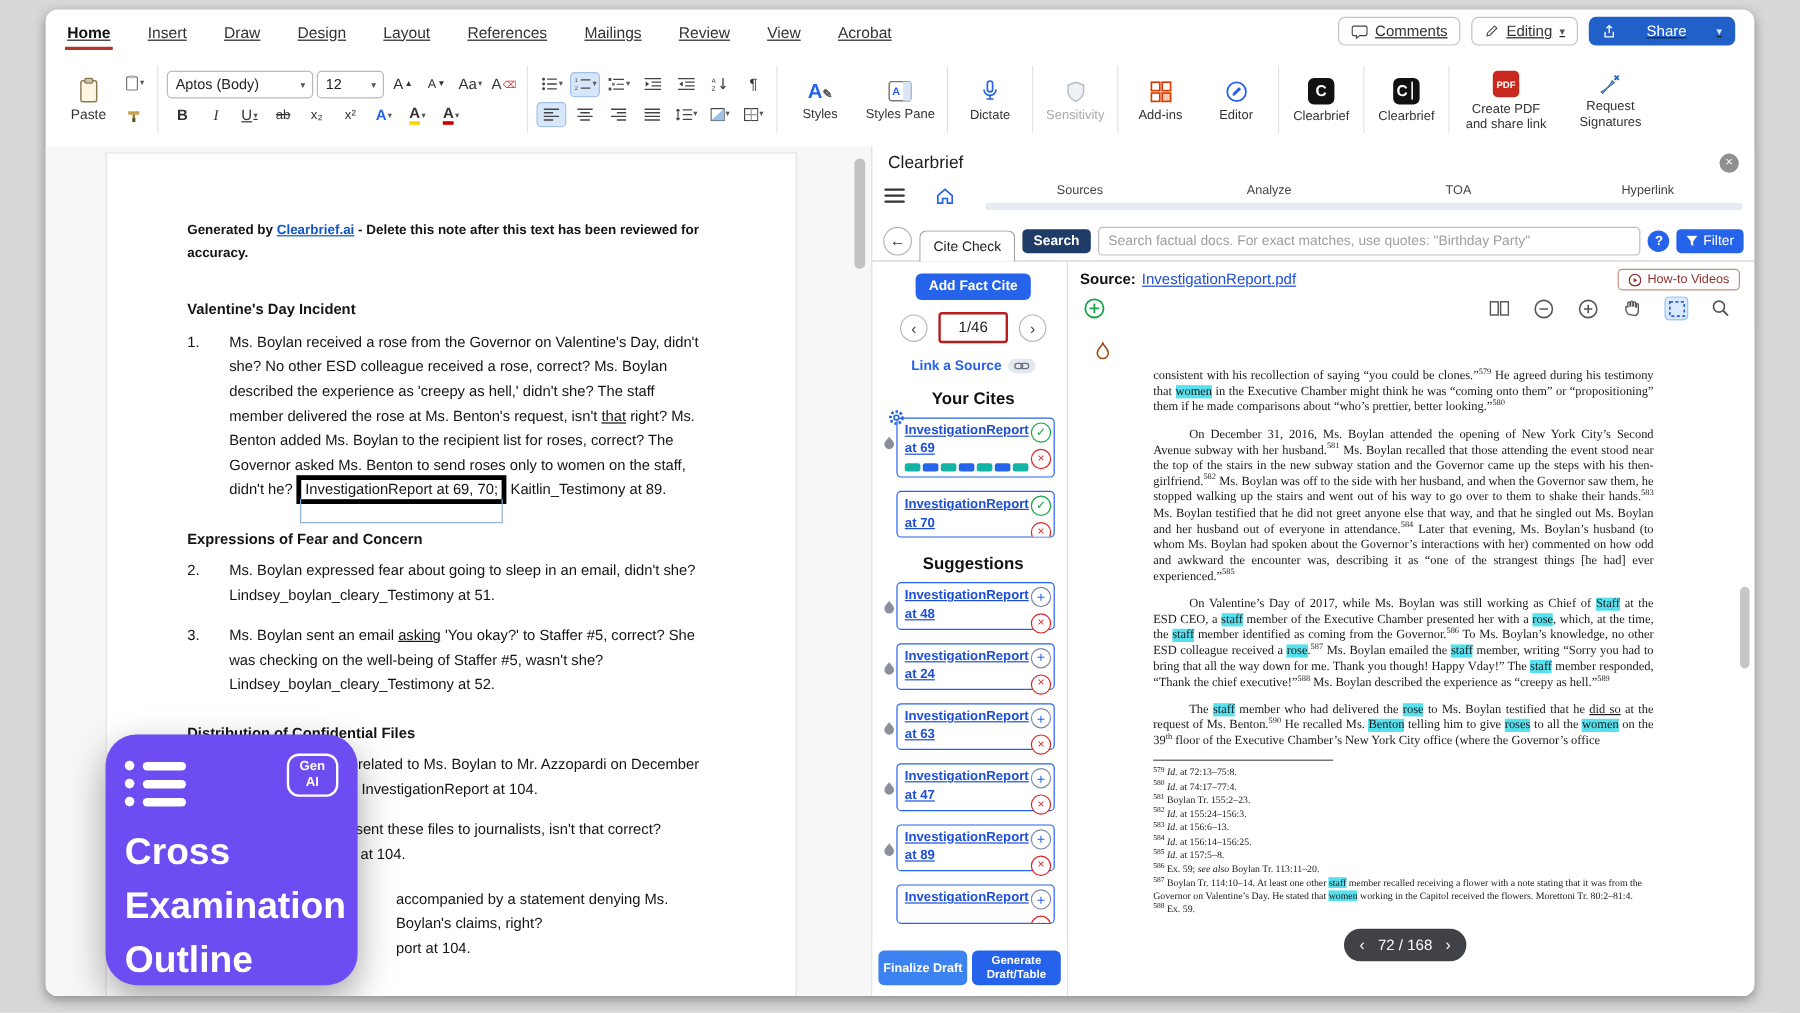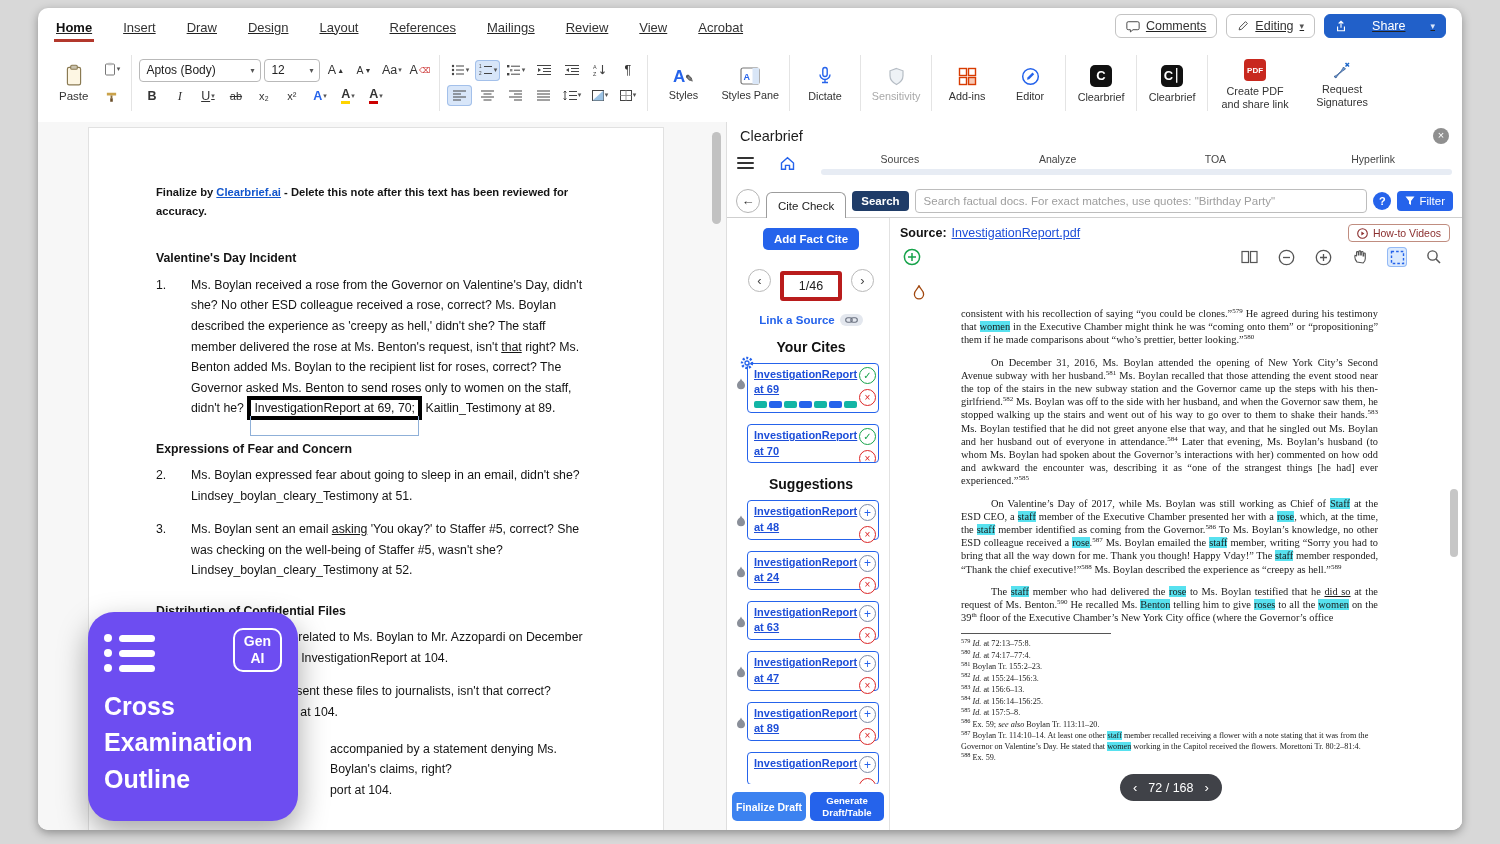--- a/index.html
+++ b/index.html
@@ -58,22 +58,22 @@
   .frag-first{margin-top:16px;}
   .vscroll{position:absolute;right:4px;top:6px;bottom:10px;width:10px;}
   .vthumb{position:absolute;top:4px;width:9px;height:92px;border-radius:5px;background:#c2c2c2;}
 
   
   .genai{position:absolute;left:50px;top:604px;width:210px;height:209px;border-radius:26px;background:#6d4df1;z-index:9;box-shadow:0 12px 30px rgba(0,0,0,.35);padding:18px 16px;box-sizing:border-box;color:#fff;}
   .genai-list{display:flex;flex-direction:column;gap:7px;margin-top:4px;}
   .genai-list .r{display:flex;align-items:center;gap:7px;}
   .genai-list .d{width:8px;height:8px;border-radius:50%;background:#fff;}
   .genai-list .b{width:36px;height:7px;border-radius:3.5px;background:#fff;}
-  .genai-logo{position:absolute;right:16px;top:16px;border:2.5px solid #fff;border-radius:10px;padding:3px 9px;text-align:center;font-weight:bold;font-size:14px;line-height:1.2;}
-  .genai-title{margin-top:16px;font-size:25px;font-weight:bold;line-height:1.45;}
+  .genai-logo{position:absolute;right:16px;top:16px;border:2.5px solid #fff;border-radius:10px;padding:3px 9px;text-align:center;font-weight:bold;font-size:11px;line-height:1.2;}
+  .genai-title{margin-top:16px;font-size:31px;font-weight:bold;line-height:1.45;}
 
   
   .cb{flex:1;border-left:1px solid #dedede;display:flex;flex-direction:column;background:#fff;min-width:0;position:relative;}
   .cb-header{height:27px;display:flex;align-items:center;padding:0 13px;font-size:14.5px;font-weight:500;color:#1c1c1c;flex:none;}
   .cb-close{margin-left:auto;width:16px;height:16px;border-radius:50%;background:#8f8f8f;color:#fff;font-size:11px;display:flex;align-items:center;justify-content:center;line-height:1;}
   .cb-nav{height:33px;display:flex;align-items:flex-start;padding:2px 10px 0 10px;gap:25px;flex:none;}
   .burger{width:17px;padding-top:6px;display:flex;flex-direction:column;gap:3px;}
   .burger i{height:2px;background:#333;border-radius:1px;display:block;}
   .stepper{flex:1;position:relative;height:100%;}
   .step-labels{display:flex;font-size:10.5px;color:#444;}
@@ -86,21 +86,21 @@
   .search-btn{background:#1f3c68;color:#fff;font-size:11.5px;font-weight:bold;padding:4px 9px;border-radius:4px;flex:none;}
   .search-input{flex:1;height:22px;border:1px solid #bdbdbd;border-radius:4px;font-size:11.5px;padding:0 8px;color:#333;min-width:0;font-family:"Liberation Sans",sans-serif;}
   .search-input::placeholder{color:#9e9e9e;}
   .help-btn{width:18px;height:18px;border-radius:50%;background:#2563eb;color:#fff;font-size:11px;font-weight:bold;display:flex;align-items:center;justify-content:center;flex:none;}
   .filter-btn{background:#2563eb;color:#fff;font-size:11.5px;padding:4px 8px;border-radius:4px;display:flex;align-items:center;gap:4px;flex:none;}
   .cb-body{flex:1;display:flex;min-height:0;}
   .cites-col{width:163px;border-right:1px solid #e2e2e2;position:relative;padding:4px 6px 0 12px;box-sizing:border-box;overflow:hidden;flex:none;}
   .add-cite-btn{display:block;margin:6px auto 0;background:#2563eb;color:#fff;font-size:11.5px;font-weight:bold;padding:5px 11px;border-radius:5px;width:max-content;border:none;}
   .pager{display:flex;align-items:center;justify-content:center;gap:9px;margin-top:10px;}
   .pager-arrow{width:21px;height:21px;border-radius:50%;border:1px solid #b9b9b9;display:flex;align-items:center;justify-content:center;font-size:13px;color:#444;background:#fff;}
-  .pager-box{width:54px;height:22px;border:4px solid #b91c1c;border-radius:3px;display:flex;align-items:center;justify-content:center;font-size:12.5px;background:#fff;margin-top:11px;}
+  .pager-box{width:54px;height:22px;border:2px solid #b91c1c;border-radius:3px;display:flex;align-items:center;justify-content:center;font-size:12.5px;background:#fff;}
   .link-source{color:#2563eb;font-weight:bold;font-size:11.5px;margin-top:13px;display:flex;align-items:center;justify-content:center;gap:5px;}
   .chain-oval{background:#e3e7ee;border-radius:9px;padding:2px 5px;display:flex;align-items:center;}
   .col-h{font-size:14px;font-weight:bold;text-align:center;margin:13px 0 8px;color:#111;}
   .cite-card{position:relative;border:1.5px solid #2563eb;border-radius:4px;background:#fff;margin:4px 4px 11px 8px;padding:3px 21px 4px 6px;}
   .cite-card.partial{overflow:hidden;}
   .cite-link{color:#1d4ed8;text-decoration:underline;font-size:11px;font-weight:bold;line-height:1.38;display:block;}
   .card-icons{position:absolute;right:2px;top:3px;display:flex;flex-direction:column;gap:5px;}
   .cicon{width:15px;height:15px;border-radius:50%;display:flex;align-items:center;justify-content:center;font-size:10px;background:#fff;line-height:1;}
   .ok-i{border:1.5px solid #16a34a;color:#16a34a;}
   .no-i{border:1.5px solid #dc2626;color:#dc2626;}
@@ -406,21 +406,21 @@
         </svg>
       <span>Request Signatures</span>
     </span>
   </div>
 
   <div class="content">
 
     <div class="doc-area">
       <div class="page">
         <div class="doc-body">
-            <div class="doc-note"><span class="bld">Finalize by </span><span class="bld dlink">Clearbrief.ai</span><span class="bld"> - Delete this note after this text has been reviewed for accuracy.</span></div>
+            <div class="doc-note"><span class="bld">Generated by </span><span class="bld dlink">Clearbrief.ai</span><span class="bld"> - Delete this note after this text has been reviewed for accuracy.</span></div>
             <div class="doc-h">Valentine's Day Incident</div>
             <div class="doc-item">
               <span class="doc-num">1.</span>
               <span class="doc-text"><span>Ms. Boylan received a rose from the Governor on Valentine's Day, didn't she? No other ESD colleague received a rose, correct? Ms. Boylan described the experience as 'creepy as hell,' didn't she? The staff member delivered the rose at Ms. Benton's request, isn't </span><span class="ul">that</span><span> right? Ms. Benton added Ms. Boylan to the recipient list for roses, correct? The Governor asked Ms. Benton to send roses only to women on the staff, didn't he? </span><span class="citebox">InvestigationReport at 69, 70;</span><span> Kaitlin_Testimony at 89.</span></span>
             </div>
             <div class="doc-h">Expressions of Fear and Concern</div>
             <div class="doc-item">
               <span class="doc-num">2.</span>
               <span class="doc-text"><span>Ms. Boylan expressed fear about going to sleep in an email, didn't she? Lindsey_boylan_cleary_Testimony at 51.</span></span>
             </div>

